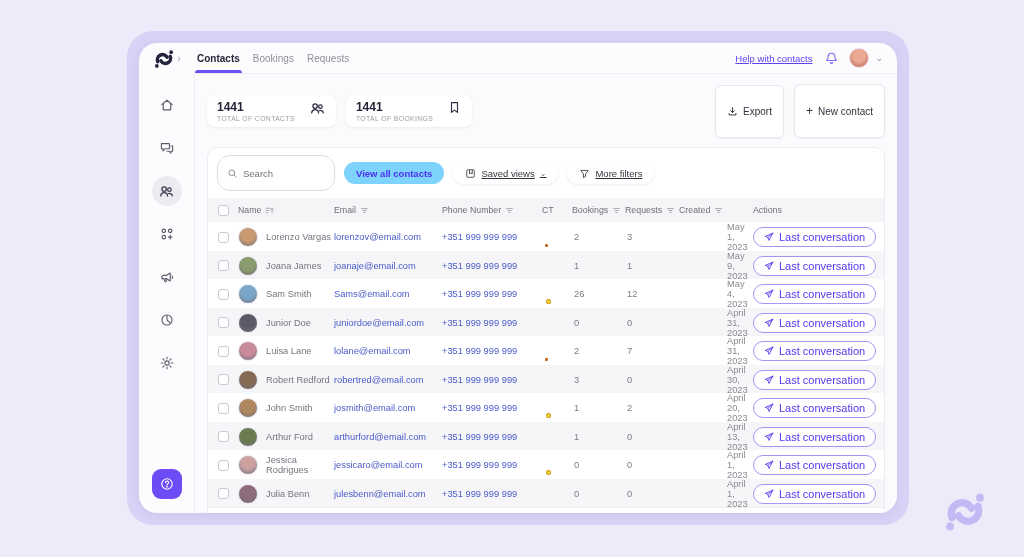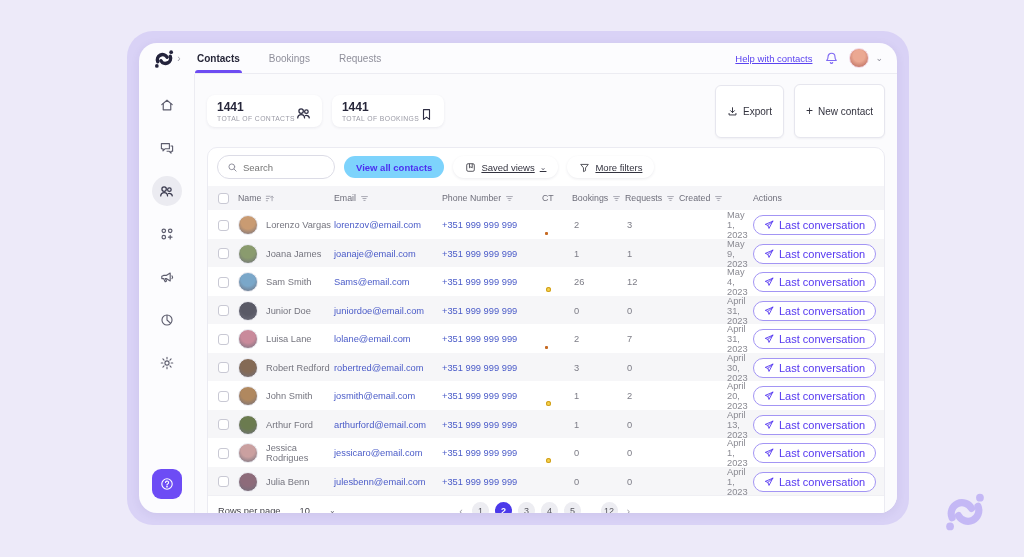--- a/index.html
+++ b/index.html
@@ -12,21 +12,21 @@
   .window { position:absolute; inset:12px; background:#fcfcfe; border-radius:18px;
             display:flex; flex-direction:column; overflow:hidden;
             box-shadow:0 2px 10px rgba(60,50,120,.08); }
 
   
   .tophdr { display:flex; height:31px; flex:0 0 31px; }
   .logo-cell { width:56px; flex:0 0 56px; display:flex; align-items:center; justify-content:center; gap:2px; }
   .logo-mark { color:#23233c; }
   .logo-chev { color:#9a9aa6; font-size:10px; line-height:1; }
   .hdr-right { flex:1; display:flex; align-items:center; border-bottom:1px solid #ececf2; padding-right:14px; }
-  .tabs { display:flex; gap:25px; height:100%; align-items:center; }
+  .tabs { display:flex; gap:9px; height:100%; align-items:center; }
   .tab { font-size:10px; color:#8f8f9b; position:relative; height:100%; display:flex; align-items:center; cursor:pointer; padding:0 2px; }
   .tab.active { color:#262638; font-weight:bold; }
   .tab.active::after { content:""; position:absolute; left:0; right:0; bottom:0; height:3px;
                        background:#6d4cf2; border-radius:3px 3px 0 0; }
   .hdr-spacer { flex:1; }
   .help-link { font-size:9.5px; color:#5b43f0; text-decoration:underline; margin-right:12px; cursor:pointer; }
   .bell { color:#7e68f3; margin-right:10px; display:flex; }
   .avatar-sm { width:20px; height:20px; border-radius:50%;
                background:radial-gradient(circle at 50% 38%, #eba892 0 40%, #c97f6f 75%, #a8615a);
                border:1.5px solid #f2d9e6; margin-right:6px; }
@@ -41,37 +41,37 @@
   .side-item.active { background:#ebebf1; color:#3c3c50; }
   .side-fill { flex:1; }
   .help-btn { width:30px; height:30px; border-radius:9px; background:#6d4cf5; color:#fff;
               display:flex; align-items:center; justify-content:center; margin-bottom:14px; cursor:pointer; }
 
   .main { flex:1; background:#fbfbfd; padding:10px 12px 0 12px; display:flex; flex-direction:column; min-width:0; }
 
   
   .statrow { display:flex; align-items:center; gap:10px; flex:0 0 38px; }
   .statcard { background:#fff; border-radius:8px; box-shadow:0 1px 3px rgba(40,40,80,.08);
-              padding:5px 10px; display:flex; align-items:flex-end; min-width:108px; }
+              padding:5px 10px; display:flex; align-items:flex-start; gap:14px; min-width:108px; }
   .stat-val { font-size:12px; font-weight:bold; color:#26263a; }
   .stat-lbl { font-size:6.8px; letter-spacing:.4px; color:#9a9aa5; margin-top:1px; }
   .stat-ico { color:#2e2e44; display:flex; }
   .statspacer { flex:1; }
   .btn { background:#fff; border:1px solid #e6e6ee; border-radius:6px; font-size:10px; color:#33333f;
          display:flex; align-items:center; gap:5px; padding:20px 11px; cursor:pointer;
          box-shadow:0 1px 2px rgba(40,40,80,.05); }
   .btn .bico { display:flex; color:#33333f; }
   .plus { font-size:12px; line-height:1; }
 
   
   .card { margin-top:9px; background:#fff; border:1px solid #ebebf2; border-radius:10px;
           display:flex; flex-direction:column; overflow:hidden; flex:0 0 auto; }
   .filterrow { display:flex; align-items:center; gap:9px; padding:7px 9px; }
   .search { display:flex; align-items:center; gap:5px; border:1px solid #dcdce6; border-radius:13px;
-            height:24px; padding:0 9px; width:118px; color:#8f8f9b; background:#fff; }
+            height:36px; padding:0 9px; width:118px; color:#8f8f9b; background:#fff; }
   .search input { border:none; outline:none; width:80px; font-size:9.5px; font-family:inherit; color:#44444c; background:transparent; }
   .pill { display:flex; align-items:center; gap:5px; height:22px; border-radius:13px; padding:0 12px;
           font-size:9.5px; cursor:pointer; }
   .pill.solid { background:#7dd3fc; color:#4d2ff0; font-weight:bold; }
   .pill.ghost { background:#fff; color:#33333f; box-shadow:0 1px 3px rgba(40,40,80,.09);text-decoration:underline; }
   .pill .pico { display:flex; color:#44444c; }
   .pill .pchev { font-size:8px; color:#6a6a76; }
 
   .trow { display:grid; grid-template-columns:30px 96px 108px 100px 30px 53px 54px 74px 1fr;
           align-items:center; }

